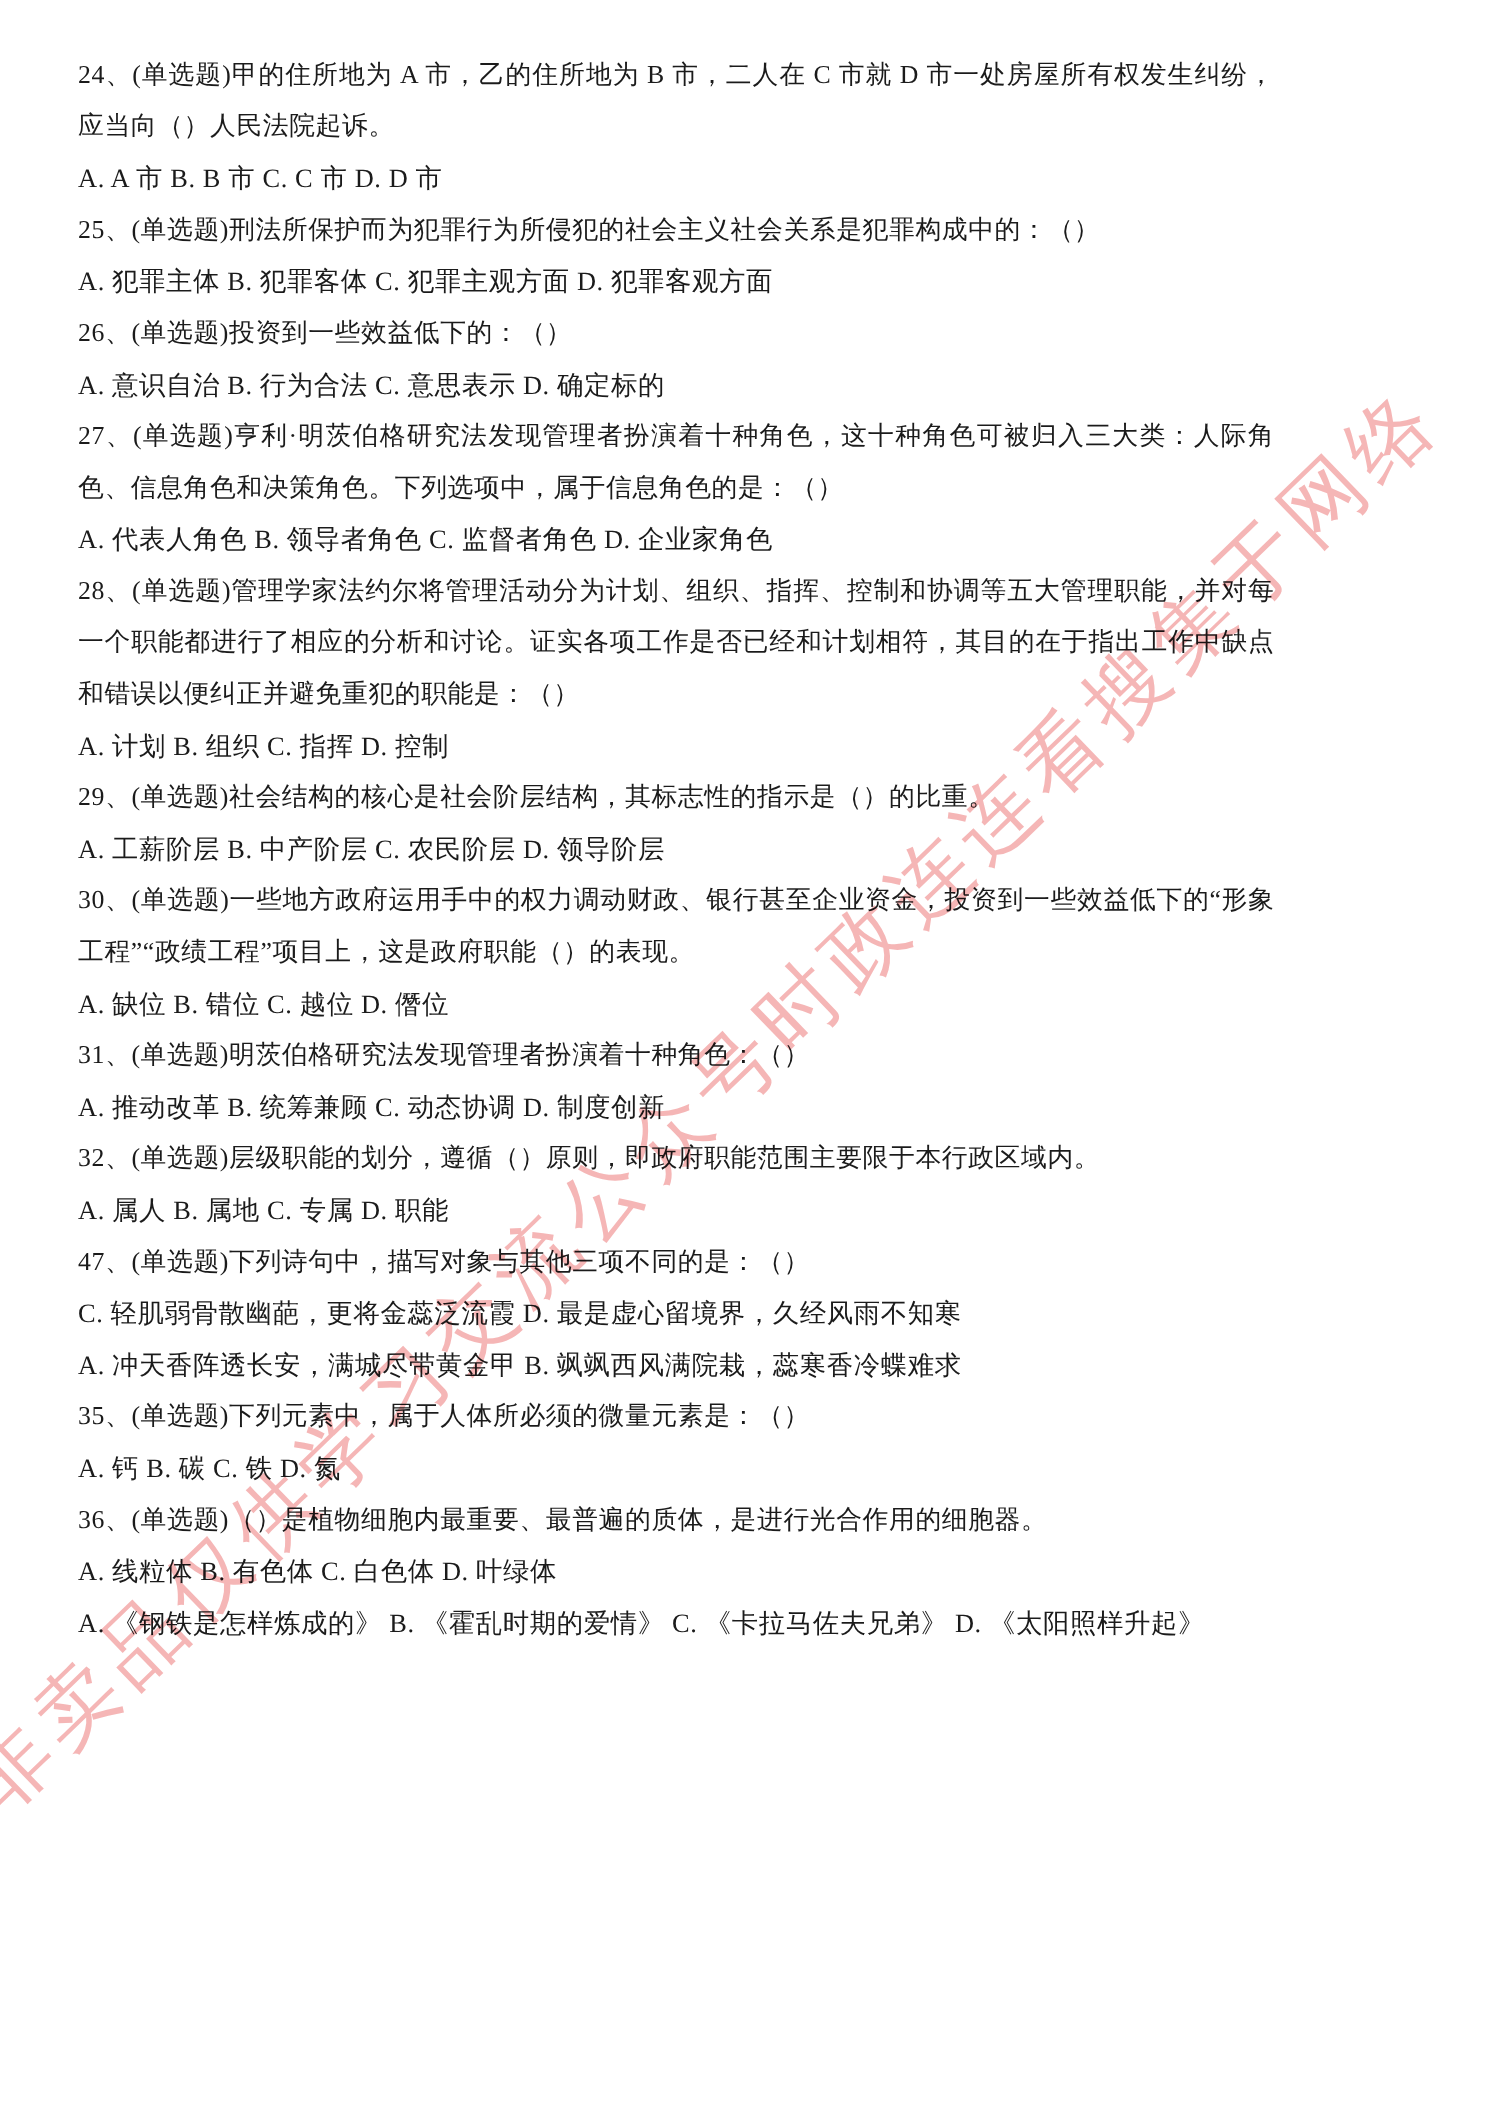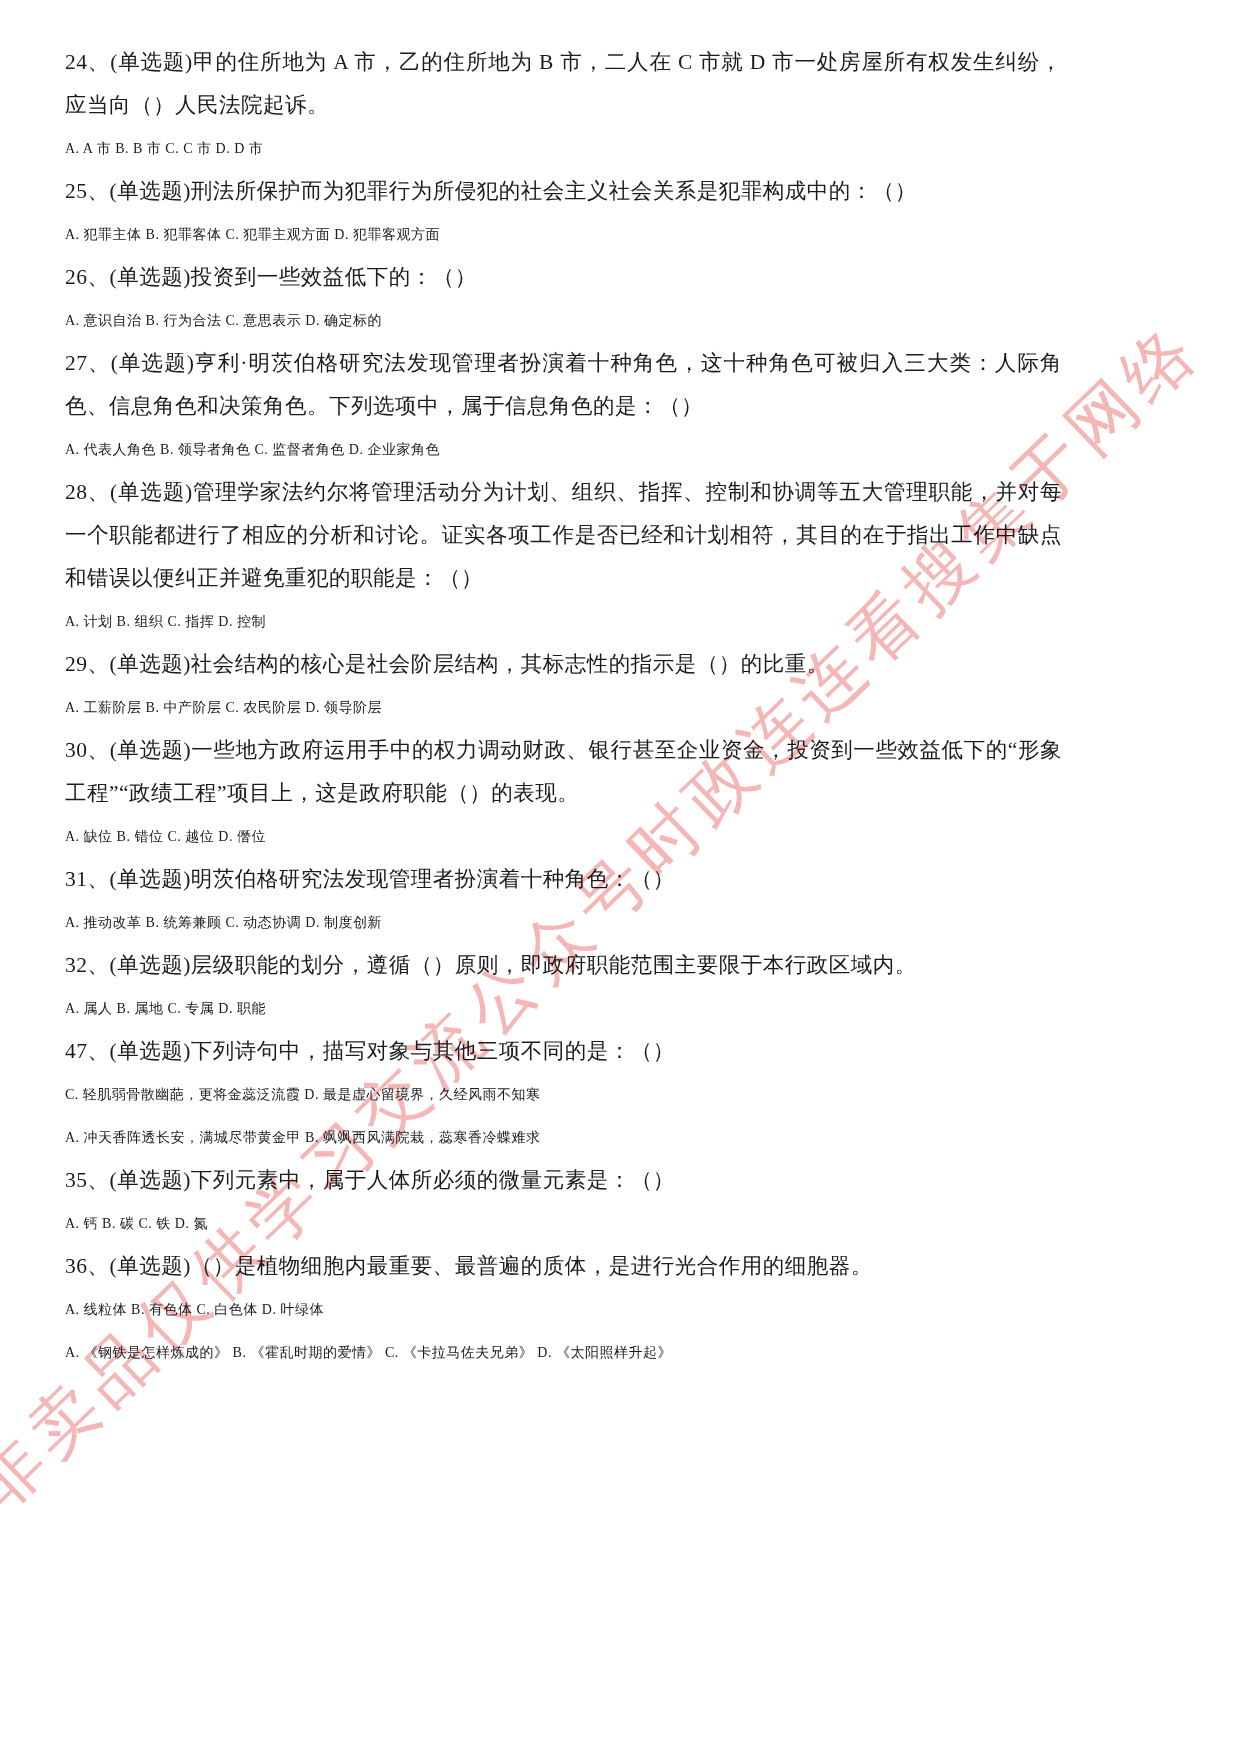--- a/index.html
+++ b/index.html
@@ -26,21 +26,21 @@
   .stem {
     margin: 0;
     font-size: 21.5px;
     line-height: 43px;
     text-align: justify;
     text-justify: inter-ideograph;
     letter-spacing: 0.5px;
   }
   .option-line {
     margin: 0;
-    font-size: 14px;
+    font-size: 22px;
     line-height: 43px;
     letter-spacing: 0.5px;
     white-space: normal;
   }
   .watermark {
     position: absolute;
     left: -15px;
     top: 1452px;
     z-index: 2;
     transform: rotate(-44deg);

